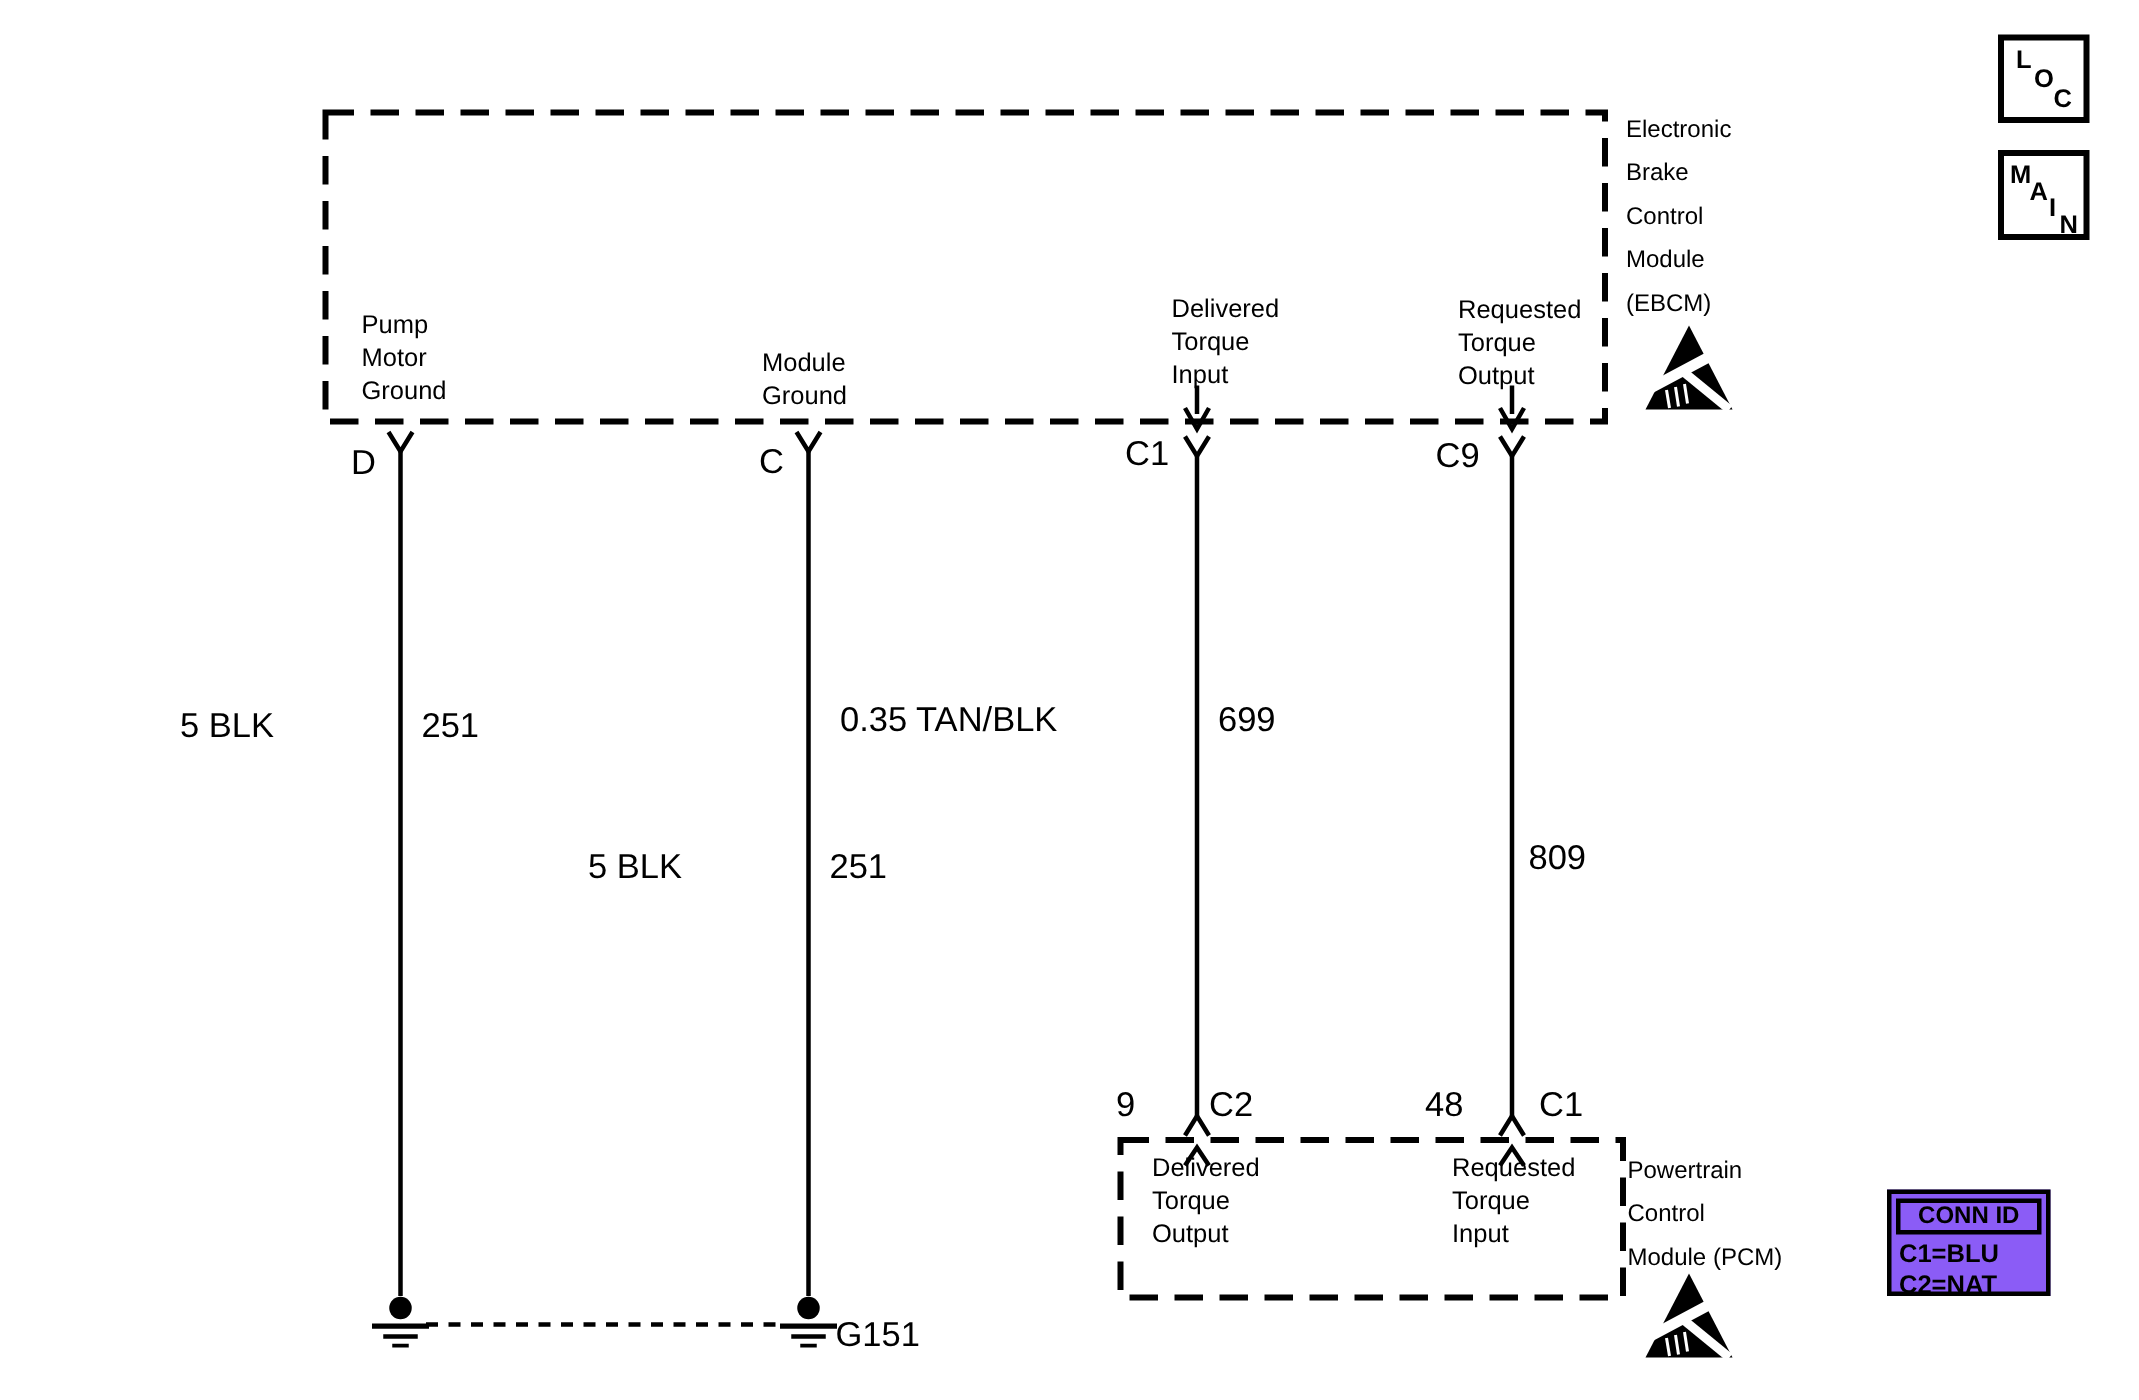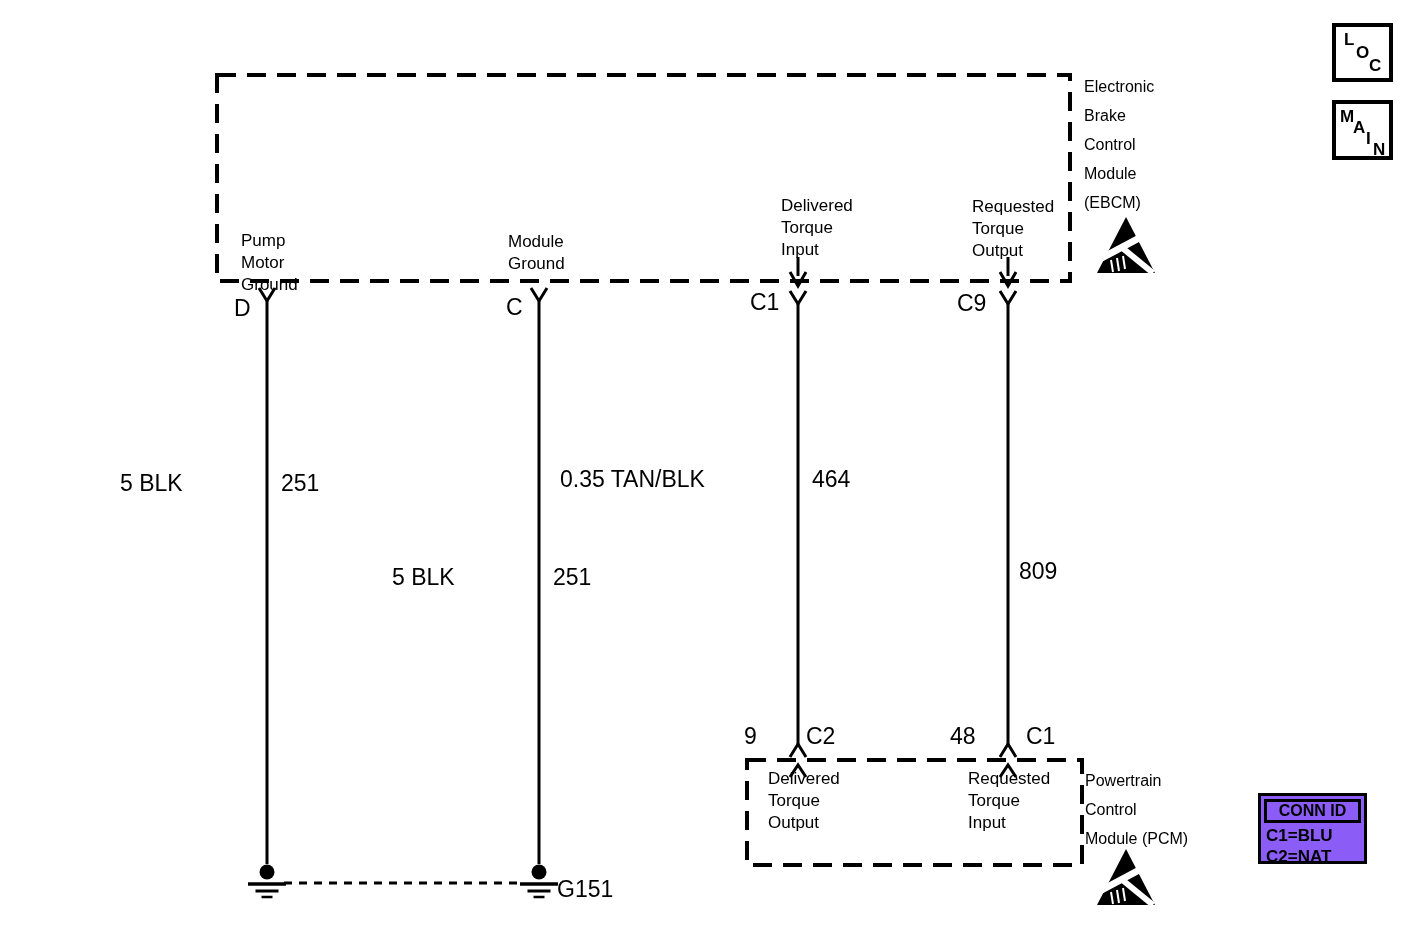--- a/index.html
+++ b/index.html
@@ -111,21 +111,21 @@
   </div>
 
   <div class="txt t24 block" style="left:1084px; top:72px;">
     <span>Electronic</span>
     <span>Brake</span>
     <span>Control</span>
     <span>Module</span>
     <span>(EBCM)</span>
   </div>
 
-  <div class="txt t17 block" style="left:241px; top:206px;margin-top:24px;">
+  <div class="txt t17 block" style="left:241px; top:206px;">
     <span>Pump</span>
     <span>Motor</span>
     <span>Ground</span>
   </div>
   <div class="txt t17 block" style="left:508px; top:231px;">
     <span>Module</span>
     <span>Ground</span>
   </div>
   <div class="txt t17 block" style="left:781px; top:195px;">
     <span>Delivered</span>
@@ -143,21 +143,21 @@
   <span class="txt t23" style="left:750px; top:290px;">C1</span>
   <span class="txt t23" style="left:957px; top:291px;">C9</span>
 
   <span class="txt t23 right" style="left:120px; top:471px; width:137px;">5 BLK</span>
   <span class="txt t23" style="left:281px; top:471px;">251</span>
 
   <span class="txt t23 right" style="left:392px; top:565px; width:137px;">5 BLK</span>
   <span class="txt t23" style="left:553px; top:565px;">251</span>
 
   <span class="txt t23 right" style="left:560px; top:467px; width:228px;">0.35 TAN/BLK</span>
-  <span class="txt t23" style="left:812px; top:467px;">464</span>
+  <span class="txt t23" style="left:812px; top:467px;">699</span>
 
   <span class="txt t23" style="left:1019px; top:559px;">809</span>
 
   <span class="txt t23 right" style="left:744px; top:724px; width:40px;">9</span>
   <span class="txt t23" style="left:806px; top:724px;">C2</span>
   <span class="txt t23 right" style="left:950px; top:724px; width:43px;">48</span>
   <span class="txt t23" style="left:1026px; top:724px;">C1</span>
 
   <div class="txt t17 block" style="left:768px; top:768px;">
     <span>Delivered</span>

